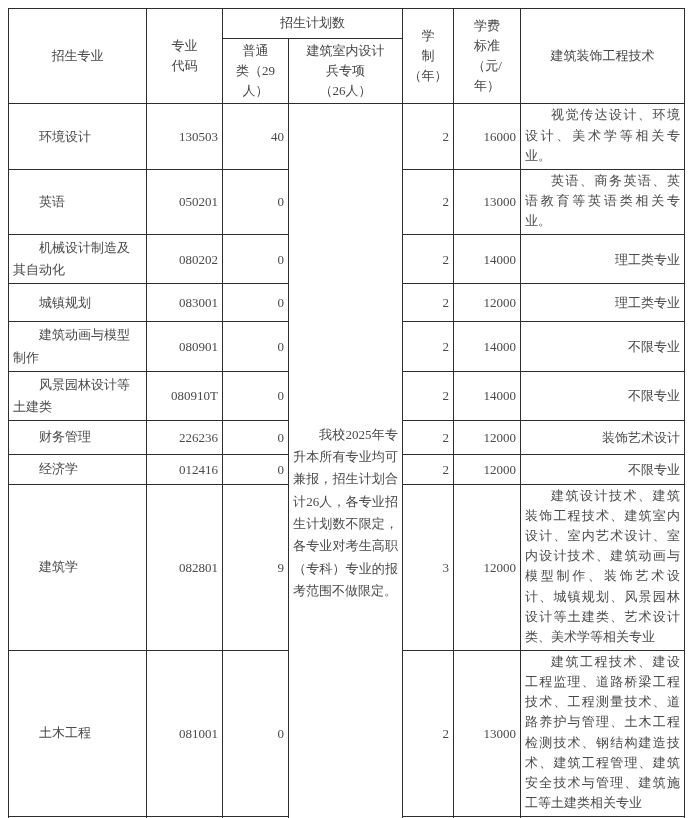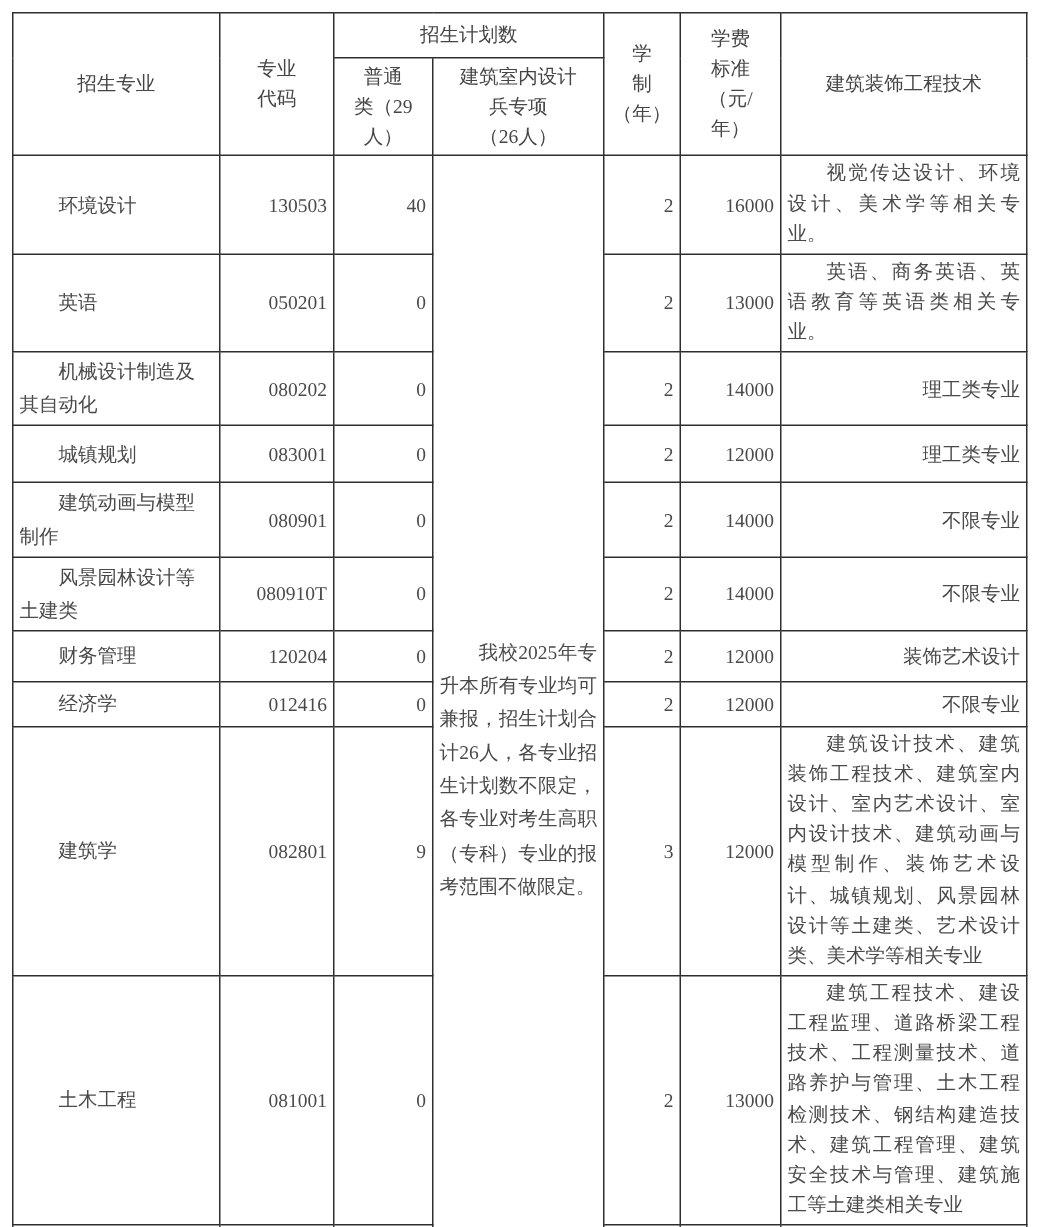--- a/index.html
+++ b/index.html
@@ -137,21 +137,21 @@
       <tr style="height:44px">
         <td class="c-major">风景园林设计等土建类</td>
         <td class="c-num">080910T</td>
         <td class="c-num">0</td>
         <td class="c-num">2</td>
         <td class="c-num">14000</td>
         <td class="c-elig center">不限专业</td>
       </tr>
       <tr style="height:34px">
         <td class="c-major">财务管理</td>
-        <td class="c-num">120204</td>
+        <td class="c-num">226236</td>
         <td class="c-num">0</td>
         <td class="c-num">2</td>
         <td class="c-num">12000</td>
         <td class="c-elig center">装饰艺术设计</td>
       </tr>
       <tr style="height:30px">
         <td class="c-major">经济学</td>
         <td class="c-num">012416</td>
         <td class="c-num">0</td>
         <td class="c-num">2</td>

